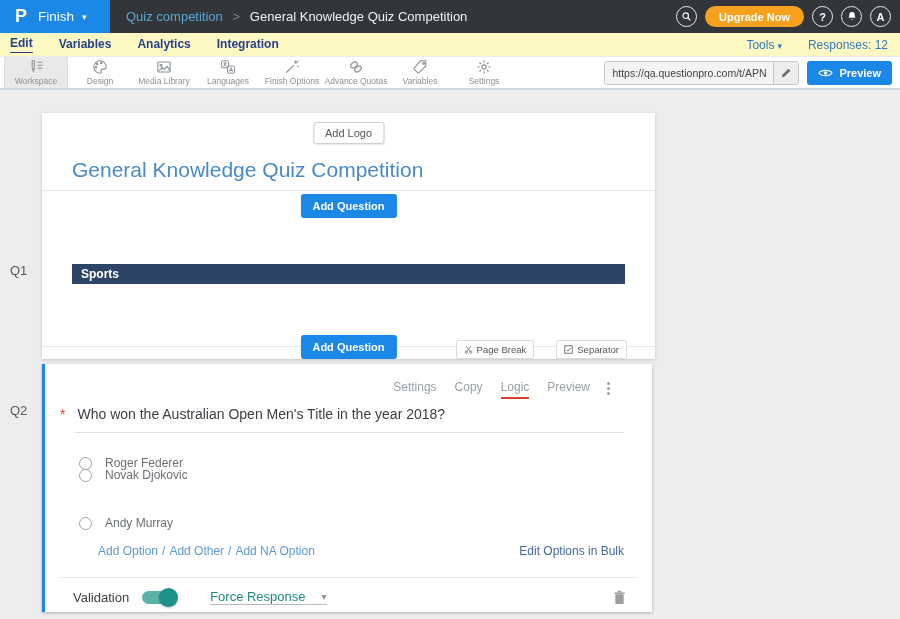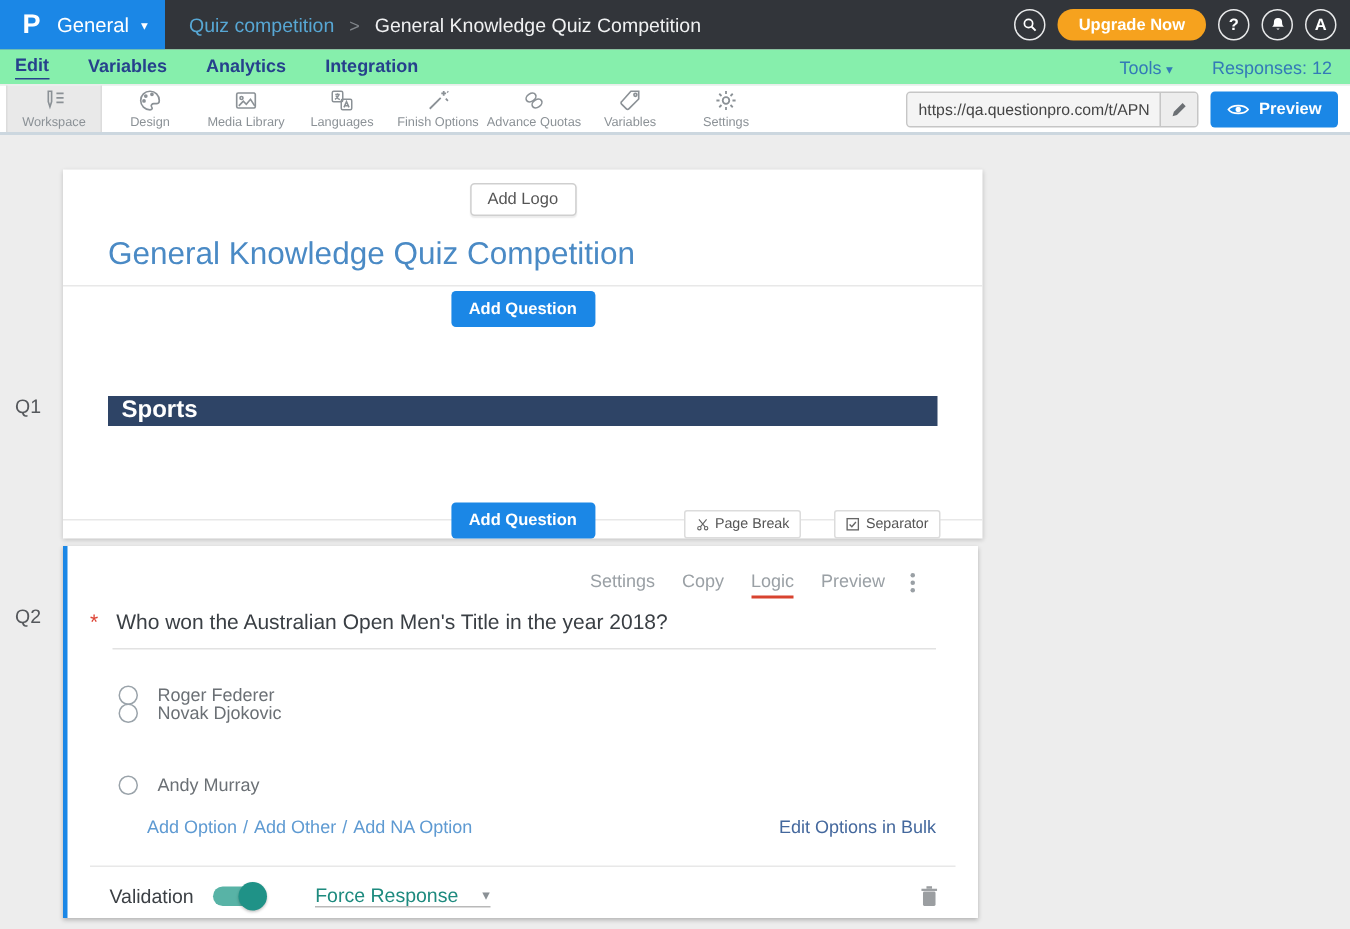--- a/index.html
+++ b/index.html
@@ -14,21 +14,21 @@
   .menu-caret { color:#fff; font-size:9px; margin-left:-3px; }
   .breadcrumb { display:flex; align-items:center; gap:10px; margin-left:16px; font-size:13px; }
   .bc-parent { color:#57a7d4; cursor:pointer; }
   .bc-sep { color:#82878c; font-size:12px; }
   .bc-current { color:#f0f1f2; }
   .topbar-right { margin-left:auto; display:flex; align-items:center; gap:8px; padding-right:9px; }
   .hicon-circle { width:21px; height:21px; border:1px solid #e8e9ea; border-radius:50%; display:flex; align-items:center; justify-content:center; color:#fff; font-size:11px; font-weight:bold; cursor:pointer; }
   .upgrade-btn { height:21px; background:#f6a21e; border-radius:11px; color:#fff; font-size:11px; font-weight:bold; display:flex; align-items:center; padding:0 14px; cursor:pointer; }
 
   
-  .subnav { position:absolute; top:33px; left:0; width:900px; height:24px; background:#86efac; display:flex; align-items:center; font-size:12px; border-bottom:1px solid #ececec; }
+  .subnav { position:absolute; top:33px; left:0; width:900px; height:24px; background:#fef9c3; display:flex; align-items:center; font-size:12px; border-bottom:1px solid #ececec; }
   .nav-tab { color:#26418c; font-weight:700; margin-left:26px; padding-bottom:2px; cursor:pointer; }
   .nav-tab:first-child { margin-left:10px; }
   .nav-tab.active { border-bottom:1px solid #26418c; }
   .subnav-right { margin-left:auto; display:flex; align-items:center; gap:26px; padding-right:12px; color:#337ab7; }
   .tools-label { cursor:pointer; }
   .tools-caret { font-size:9px; color:#337ab7; margin-left:3px; }
 
   
   .toolbar { position:absolute; top:57px; left:0; width:900px; height:33px; background:#fff; border-bottom:2px solid #ccd7df; display:flex; align-items:stretch; padding-left:4px; }
   .tool { width:64px; display:flex; flex-direction:column; align-items:center; justify-content:center; gap:1px; color:#8b9196; font-size:8.5px; white-space:nowrap; cursor:pointer; }
@@ -44,21 +44,21 @@
   .qlabel { position:absolute; left:10px; font-size:13px; color:#55585c; }
   .page-card { position:absolute; left:42px; width:613px; background:#fff; box-shadow:0 1px 3px rgba(0,0,0,.18); }
   .card1 { top:113px; height:246px; }
   .add-logo-btn { position:absolute; top:9px; left:50%; transform:translateX(-50%); background:#fff; border:1px solid #cfcfcf; border-radius:3px; box-shadow:0 1px 1px rgba(0,0,0,.08); font-size:11px; color:#555; padding:4px 11px; cursor:pointer; }
   .survey-title { position:absolute; top:45px; left:30px; font-size:21px; color:#4a8ac5; cursor:pointer; }
   .divider { position:absolute; left:0; right:0; border-top:1px solid #e8e8e8; }
   .d1 { top:77px; } .d2 { top:233px; }
   .add-q-btn { background:#1b87e6; border:none; border-radius:3px; color:#fff; font-size:11px; font-weight:bold; padding:6px 12px; cursor:pointer; font-family:"Liberation Sans", sans-serif; }
   .addq1 { position:absolute; top:81px; left:50%; transform:translateX(-50%); }
   .addq2 { position:absolute; top:222px; left:50%; transform:translateX(-50%); }
-  .sports-bar { position:absolute; top:151px; left:30px; width:553px; height:20px; background:#2e4466; color:#fff; font-size:16px; font-weight:bold; line-height:20px; padding-left:9px; cursor:pointer; }
+  .sports-bar { position:absolute; top:151px; left:30px; width:553px; height:20px; background:#2e4466; color:#fff; font-size:12px; font-weight:bold; line-height:20px; padding-left:9px; cursor:pointer; }
   .mini-btns { position:absolute; top:227px; right:28px; display:flex; gap:6px; }
   .mini-btn { background:#fff; border:1px solid #dcdcdc; border-radius:2px; font-size:9.5px; color:#555; padding:3px 7px; display:flex; align-items:center; gap:4px; cursor:pointer;margin-left:16px; }
 
   
   .card2 { top:364px; height:248px; width:610px; border-left:3px solid #1b87e6; box-shadow:0 1px 3px rgba(0,0,0,.25); }
   .q2-menu { position:absolute; top:16px; right:62px; display:flex; gap:18px; font-size:12px; color:#9aa0a5; }
   .q2-menu .mi { cursor:pointer; padding-bottom:3px; }
   .q2-menu .mi.active { border-bottom:2px solid #d8432f; }
   .kebab { position:absolute; top:16px; right:40px; display:flex; flex-direction:column; gap:2px; cursor:pointer; padding:2px; }
   .kebab i { width:3px; height:3px; border-radius:50%; background:#9aa0a5; }
@@ -85,21 +85,21 @@
   .trash { margin-left:auto; cursor:pointer; display:flex; }
 </style>
 </head>
 <body>
 
 <div id="screen">
 
   <div class="topbar">
     <div class="logo-area">
       <span class="logo-p">P</span>
-      <span class="surveys-label">General</span>
+      <span class="surveys-label">Finish</span>
       <span class="menu-caret">▾</span>
     </div>
     <div class="breadcrumb">
       <span class="bc-parent">Quiz competition</span>
       <span class="bc-sep">&gt;</span>
       <span class="bc-current">General Knowledge Quiz Competition</span>
     </div>
     <div class="topbar-right">
       <div class="hicon-circle">
         <svg width="13" height="13" viewBox="0 0 16 16">

